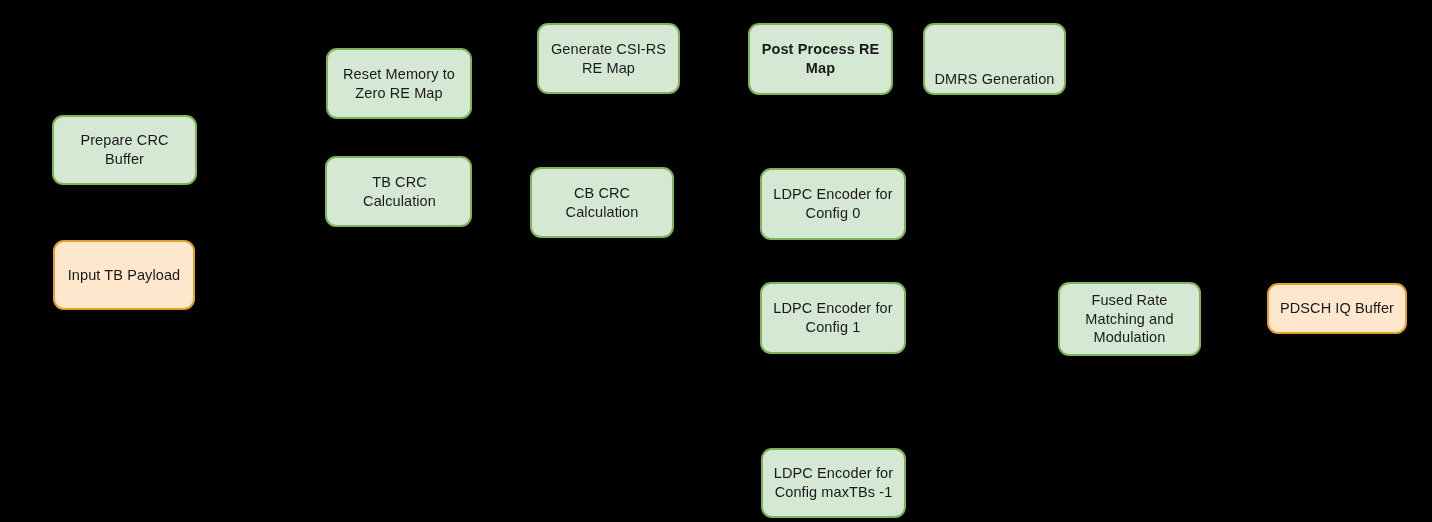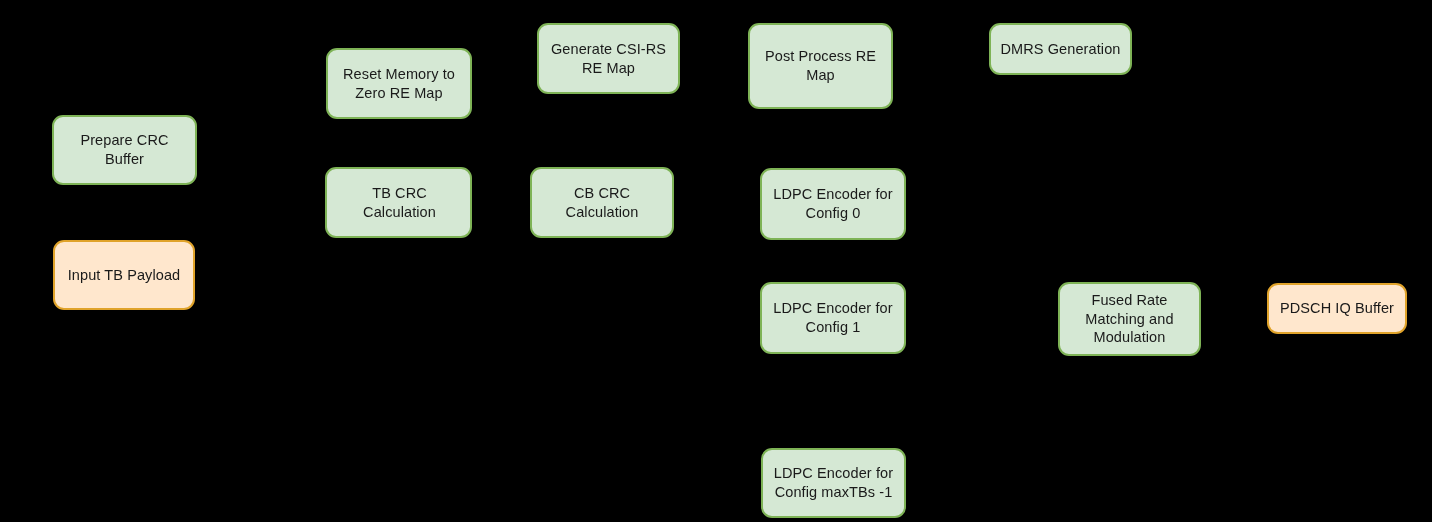--- a/index.html
+++ b/index.html
@@ -50,46 +50,46 @@
 <div class="node process" style="left: 52px; top: 115px; width: 145px; height: 70px;">
       <span class="label">Prepare CRC Buffer</span>
     </div>
     <div class="node io" style="left: 53px; top: 240px; width: 142px; height: 70px;">
       <span class="label">Input TB Payload</span>
     </div>
     <div class="node process" style="left: 326px; top: 23px; width: 146px; height: 71px; margin-top: 25px;">
       <span class="label">Reset Memory to
 Zero RE Map</span>
     </div>
-    <div class="node process" style="left: 325px; top: 167px; width: 147px; height: 71px; padding-left: 8px;">
+    <div class="node process" style="left: 325px; top: 156px; width: 147px; height: 71px; padding-left: 8px;">
       <span class="label">TB CRC Calculation</span>
     </div>
     <div class="node process" style="left: 537px; top: 23px; width: 143px; height: 71px;">
       <span class="label">Generate CSI-RS
 RE Map</span>
     </div>
     <div class="node process" style="left: 530px; top: 167px; width: 144px; height: 71px; text-align: center;">
       <span class="label">CB CRC Calculation</span>
     </div>
-    <div class="node process" style="left: 748px; top: 23px; width: 145px; height: 86px;">
+    <div class="node process" style="left: 748px; top: 23px; width: 145px; height: 72px; font-weight: bold;">
       <span class="label">Post Process RE Map</span>
     </div>
     <div class="node process" style="left: 760px; top: 168px; width: 146px; height: 72px;">
       <span class="label">LDPC Encoder for
 Config 0</span>
     </div>
     <div class="node process" style="left: 760px; top: 282px; width: 146px; height: 72px;">
       <span class="label">LDPC Encoder for
 Config 1</span>
     </div>
     <div class="node process" style="left: 761px; top: 448px; width: 145px; height: 70px;">
       <span class="label">LDPC Encoder for
 Config maxTBs -1</span>
     </div>
-    <div class="node process" style="left: 989px; top: 23px; width: 143px; height: 52px;">
+    <div class="node process" style="left: 923px; top: 23px; width: 143px; height: 72px; align-items: flex-end;">
       <span class="label">DMRS Generation</span>
     </div>
     <div class="node process" style="left: 1058px; top: 282px; width: 143px; height: 74px;">
       <span class="label">Fused Rate
 Matching and
 Modulation</span>
     </div>
     <div class="node io" style="left: 1267px; top: 283px; width: 140px; height: 51px;">
       <span class="label">PDSCH IQ Buffer</span>
     </div>

